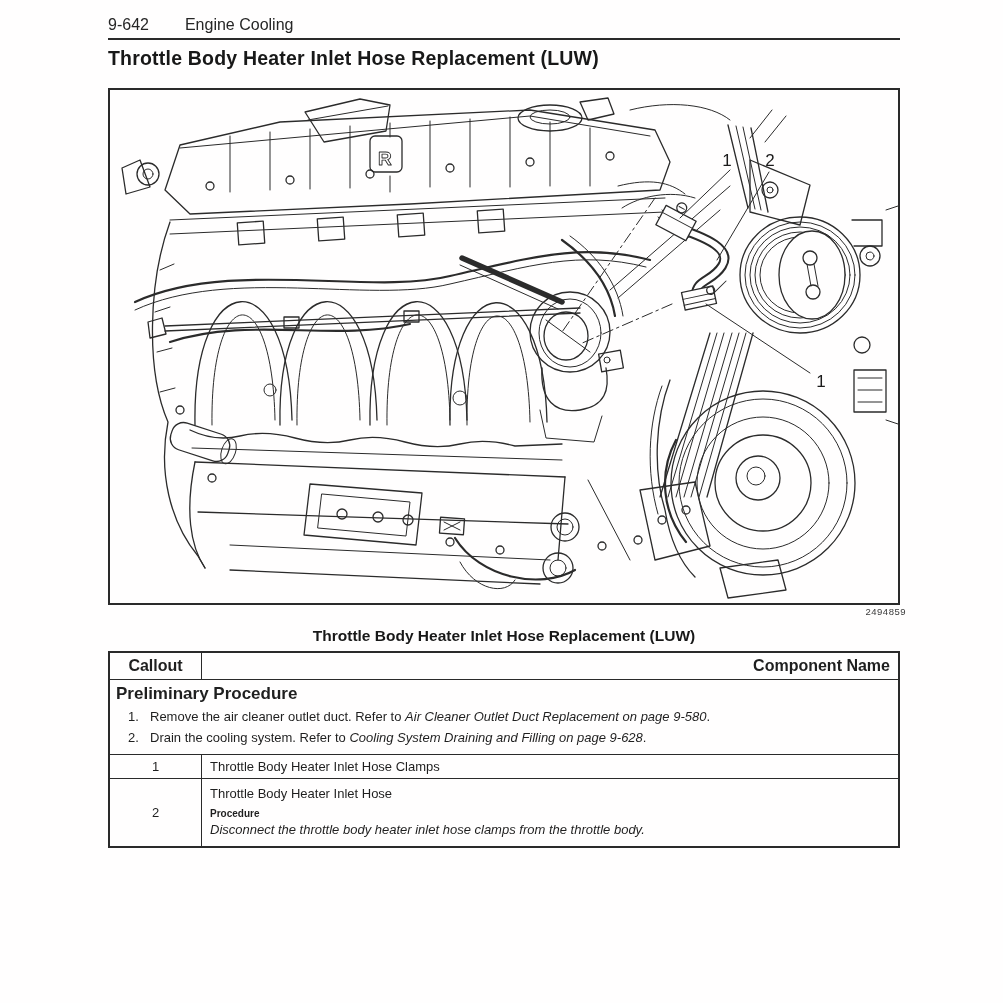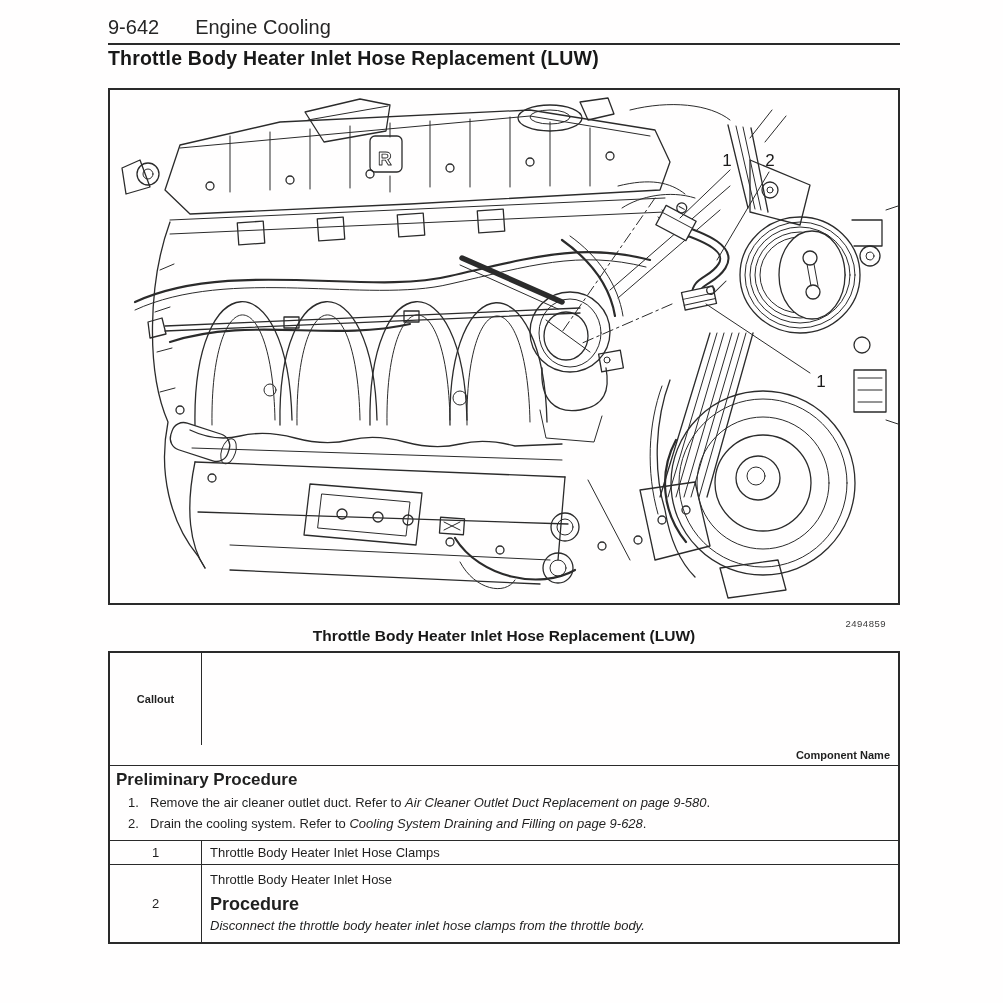--- a/index.html
+++ b/index.html
@@ -1,48 +1,48 @@
 <!DOCTYPE html>
 <html><head>
 <meta charset="utf-8">
 <style>
   html,body{margin:0;padding:0;background:#ffffff;}
   .page{position:relative;width:1003px;height:1003px;background:#fffefe;
         font-family:"Liberation Sans",sans-serif;color:#1f1f1f;overflow:hidden;}
   
   .running-header{position:absolute;left:108px;top:16px;width:792px;
-        border-bottom:2.5px solid #2a2a2a;padding-bottom:4px;font-size:20px;color:#262626;}
+        border-bottom:2.5px solid #2a2a2a;padding-bottom:4px;font-size:16px;color:#262626;}
   .running-header .sect{margin-left:36px;}
   
   .doc-title{position:absolute;left:108px;top:47px;font-size:19.5px;font-weight:bold;color:#181818;letter-spacing:.2px;}
   
   .figure-box{position:absolute;left:108px;top:88px;width:792px;height:517px;
         border:2px solid #2a2a2a;box-sizing:border-box;background:#fffefe;}
-  .figure-number{position:absolute;left:96px;top:606px;width:790px;text-align:right;
-        font-size:9.5px;color:#3a3a3a;letter-spacing:.5px;margin-top:12px;}
+  .figure-number{position:absolute;left:116px;top:606px;width:790px;text-align:right;
+        font-size:9.5px;color:#3a3a3a;letter-spacing:.5px;}
   
   .table-title{position:absolute;left:108px;top:627px;width:792px;text-align:center;
         font-size:15.5px;font-weight:bold;color:#181818;}
   .callout-table{position:absolute;left:108px;top:651px;width:792px;border:2px solid #2a2a2a;
         box-sizing:border-box;font-size:13px;color:#1f1f1f;background:#fffefe;}
-  .t-head{display:flex;border-bottom:1.8px solid #2a2a2a;font-weight:bold;font-size:11px;flex-direction:column;}
+  .t-head{display:flex;border-bottom:1.8px solid #2a2a2a;font-weight:bold;font-size:16px;}
   .cell-callout{width:92px;flex:0 0 92px;border-right:1.8px solid #2a2a2a;
         display:flex;align-items:center;justify-content:center;text-align:center;padding:4px 0;box-sizing:border-box;}
   .cell-comp{flex:1;padding:4px 8px;box-sizing:border-box;}
   .t-head .cell-comp{text-align:right;}
   .t-prelim{border-bottom:1.8px solid #2a2a2a;padding:4px 8px 8px 6px;}
   .t-prelim .heading{font-weight:bold;font-size:17px;}
   .step{display:flex;margin-top:6px;line-height:1.15;}
   .step-num{flex:0 0 22px;margin-left:12px;}
   .step-body{flex:1;}
   .ref-italic{font-style:italic;}
   .t-row{display:flex;border-bottom:1.8px solid #2a2a2a;}
   .t-row:last-child{border-bottom:none;}
   .row2-line1{margin:3px 0 0 0;}
-  .row2-proc{font-weight:bold;margin-top:7px;font-size:18px;}
+  .row2-proc{font-weight:bold;margin-top:7px;font-size:10px;}
   .row2-text{margin-top:3px;padding-bottom:5px;font-style:italic;}
   
   .art{stroke:#2b2b2b;fill:none;stroke-width:1.3;stroke-linejoin:round;stroke-linecap:round;}
   .thin{stroke-width:1;}
   .thick{stroke-width:2.2;}
   .whitefill{fill:#fffefe;}
   .callout-txt{font-family:"Liberation Sans",sans-serif;font-size:17px;fill:#1b1b1b;stroke:none;}
   .marking-txt{font-family:"Liberation Sans",sans-serif;font-size:19px;font-weight:bold;fill:none;stroke:#2b2b2b;stroke-width:0.9;}
   .dashdot{stroke-dasharray:11 4 2.5 4;}
 </style>

